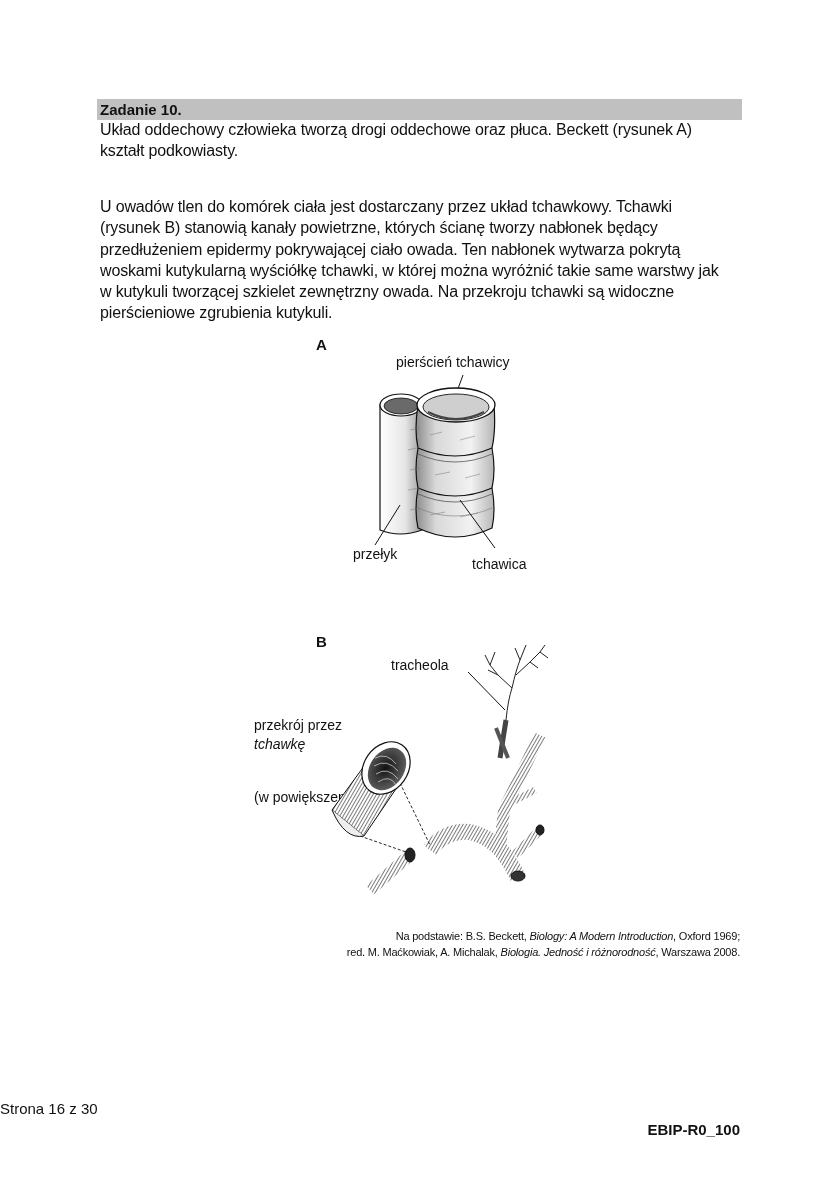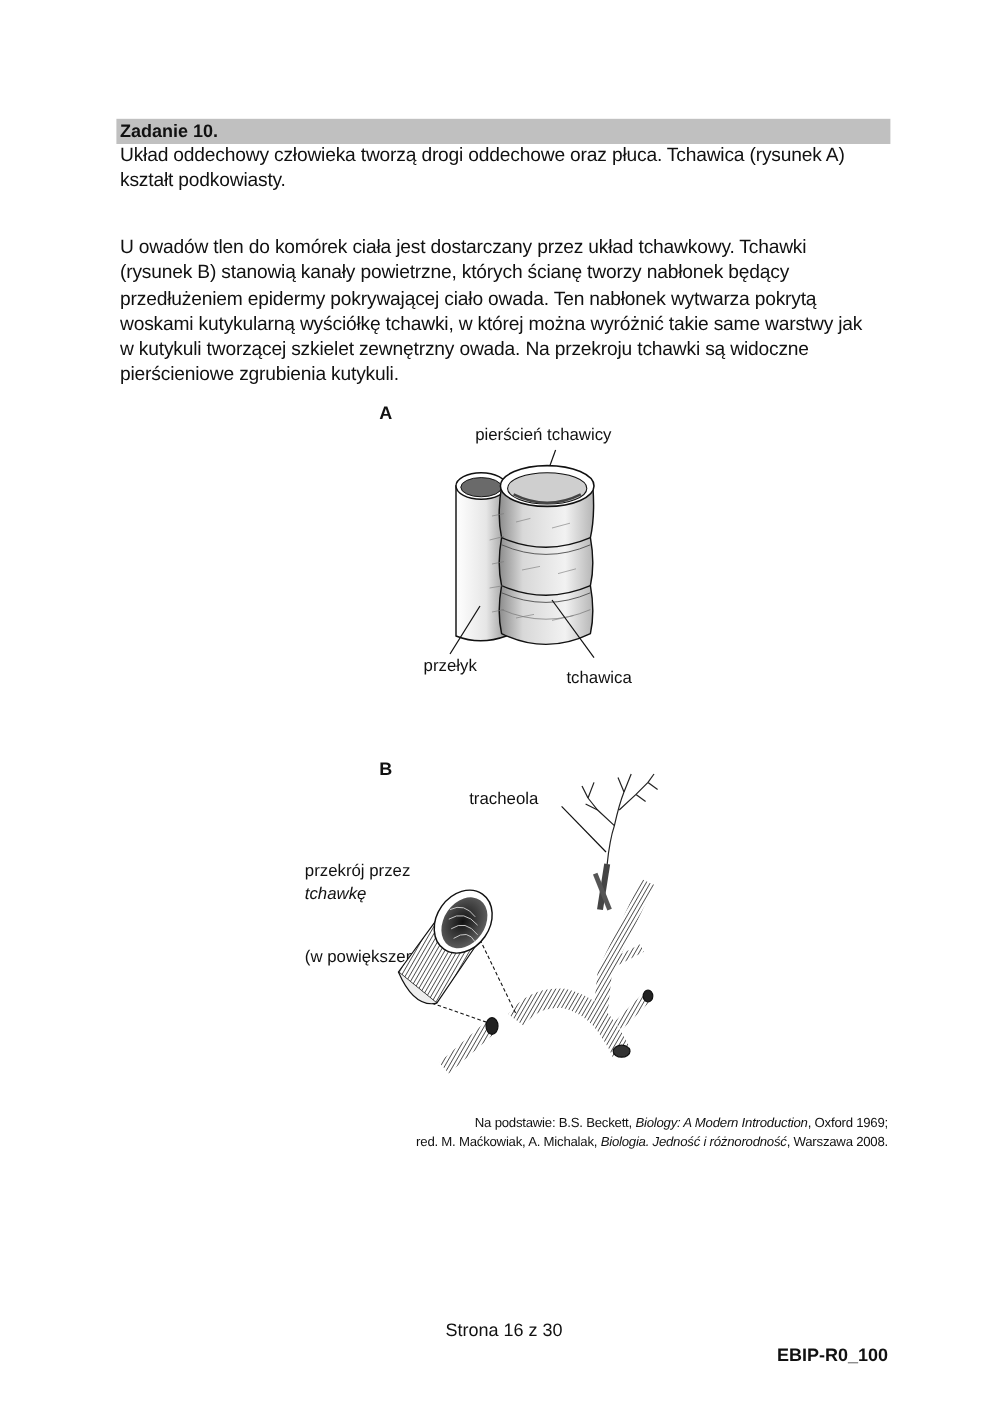--- a/index.html
+++ b/index.html
@@ -13,32 +13,32 @@
             letter-spacing: -0.15px; }
     .para p { margin: 0; white-space: nowrap; }
     #p1 { top: 119px; }
     #p2 { top: 196px; }
     .fig-label { position: absolute; font-size: 15px; font-weight: bold; }
     .lbl { position: absolute; font-size: 14px; line-height: 19px; white-space: nowrap; }
     svg.fig { position: absolute; }
     .source { position: absolute; right: 100px; top: 929px; font-size: 11px; line-height: 15.5px;
               text-align: right; white-space: nowrap; letter-spacing: -0.2px; }
     .source em { font-style: italic; }
-    .page-num { position: absolute; left: 0; width: 840px; top: 1100px; text-align: center;
+    .page-num { position: absolute; left: 0; width: 840px; top: 1100px; 
                 font-size: 15px; }
     .code { position: absolute; right: 100px; top: 1121px; font-size: 15px; font-weight: bold; }
   </style>
 </head>
 <body>
 
 <div class="task-bar"></div>
 <div class="task-title">Zadanie 10.</div>
 
 <div class="para" id="p1">
-  <p>Układ oddechowy człowieka tworzą drogi oddechowe oraz płuca. Tchawica (rysunek A)</p>
+  <p>Układ oddechowy człowieka tworzą drogi oddechowe oraz płuca. Beckett (rysunek A)</p>
   <p>kształt podkowiasty.</p>
 </div>
 
 <div class="para" id="p2">
   <p>U owadów tlen do komórek ciała jest dostarczany przez układ tchawkowy. Tchawki</p>
   <p>(rysunek B) stanowią kanały powietrzne, których ścianę tworzy nabłonek będący</p>
   <p>przedłużeniem epidermy pokrywającej ciało owada. Ten nabłonek wytwarza pokrytą</p>
   <p>woskami kutykularną wyściółkę tchawki, w której można wyróżnić takie same warstwy jak</p>
   <p>w kutykuli tworzącej szkielet zewnętrzny owada. Na przekroju tchawki są widoczne</p>
   <p>pierścieniowe zgrubienia kutykuli.</p>

